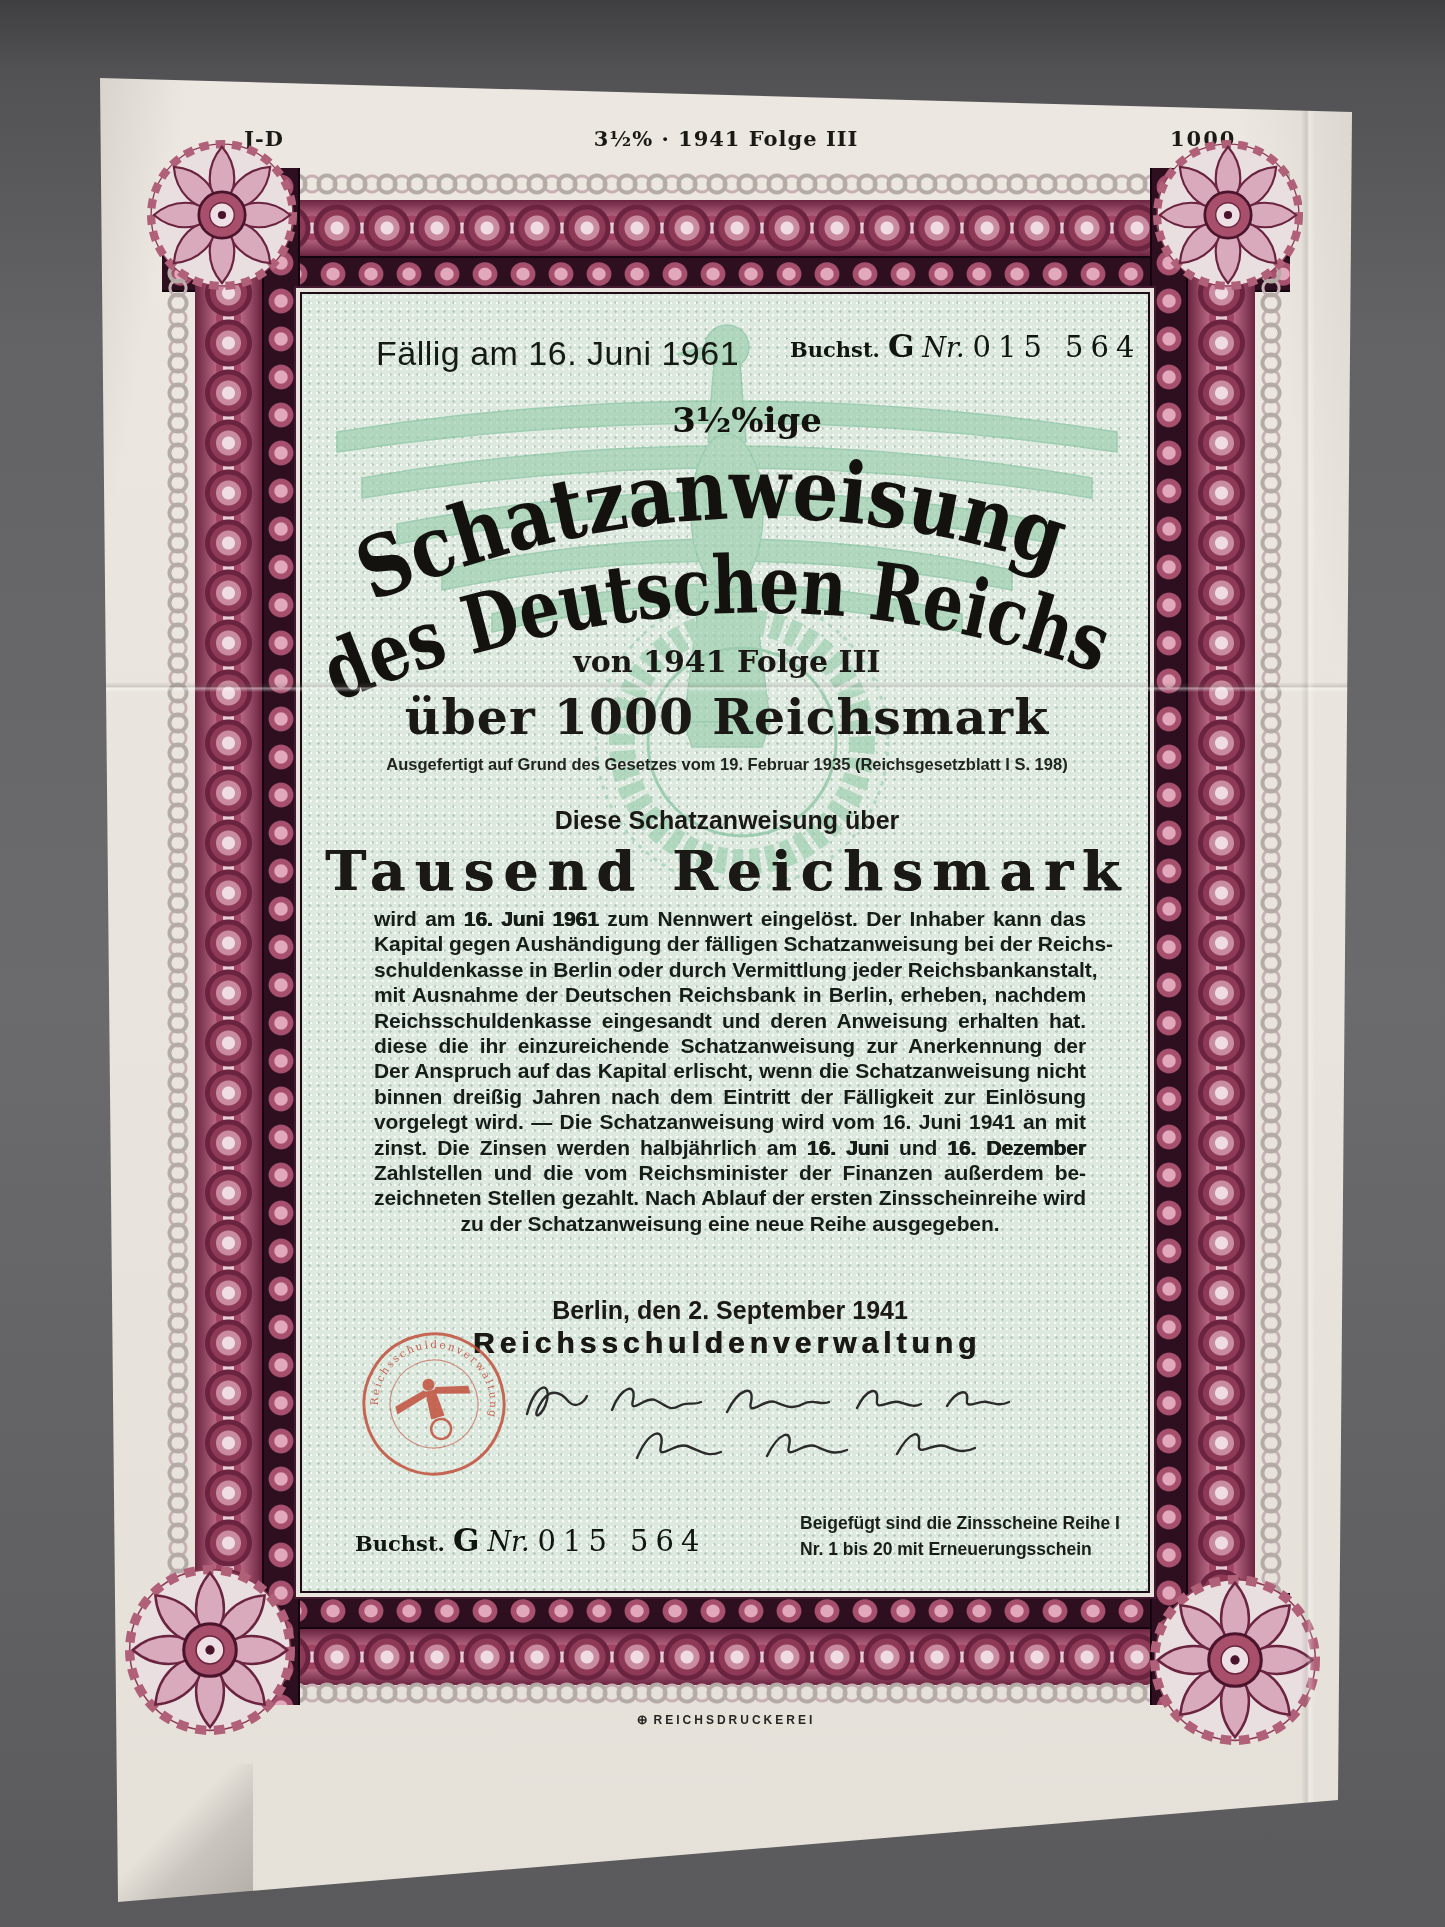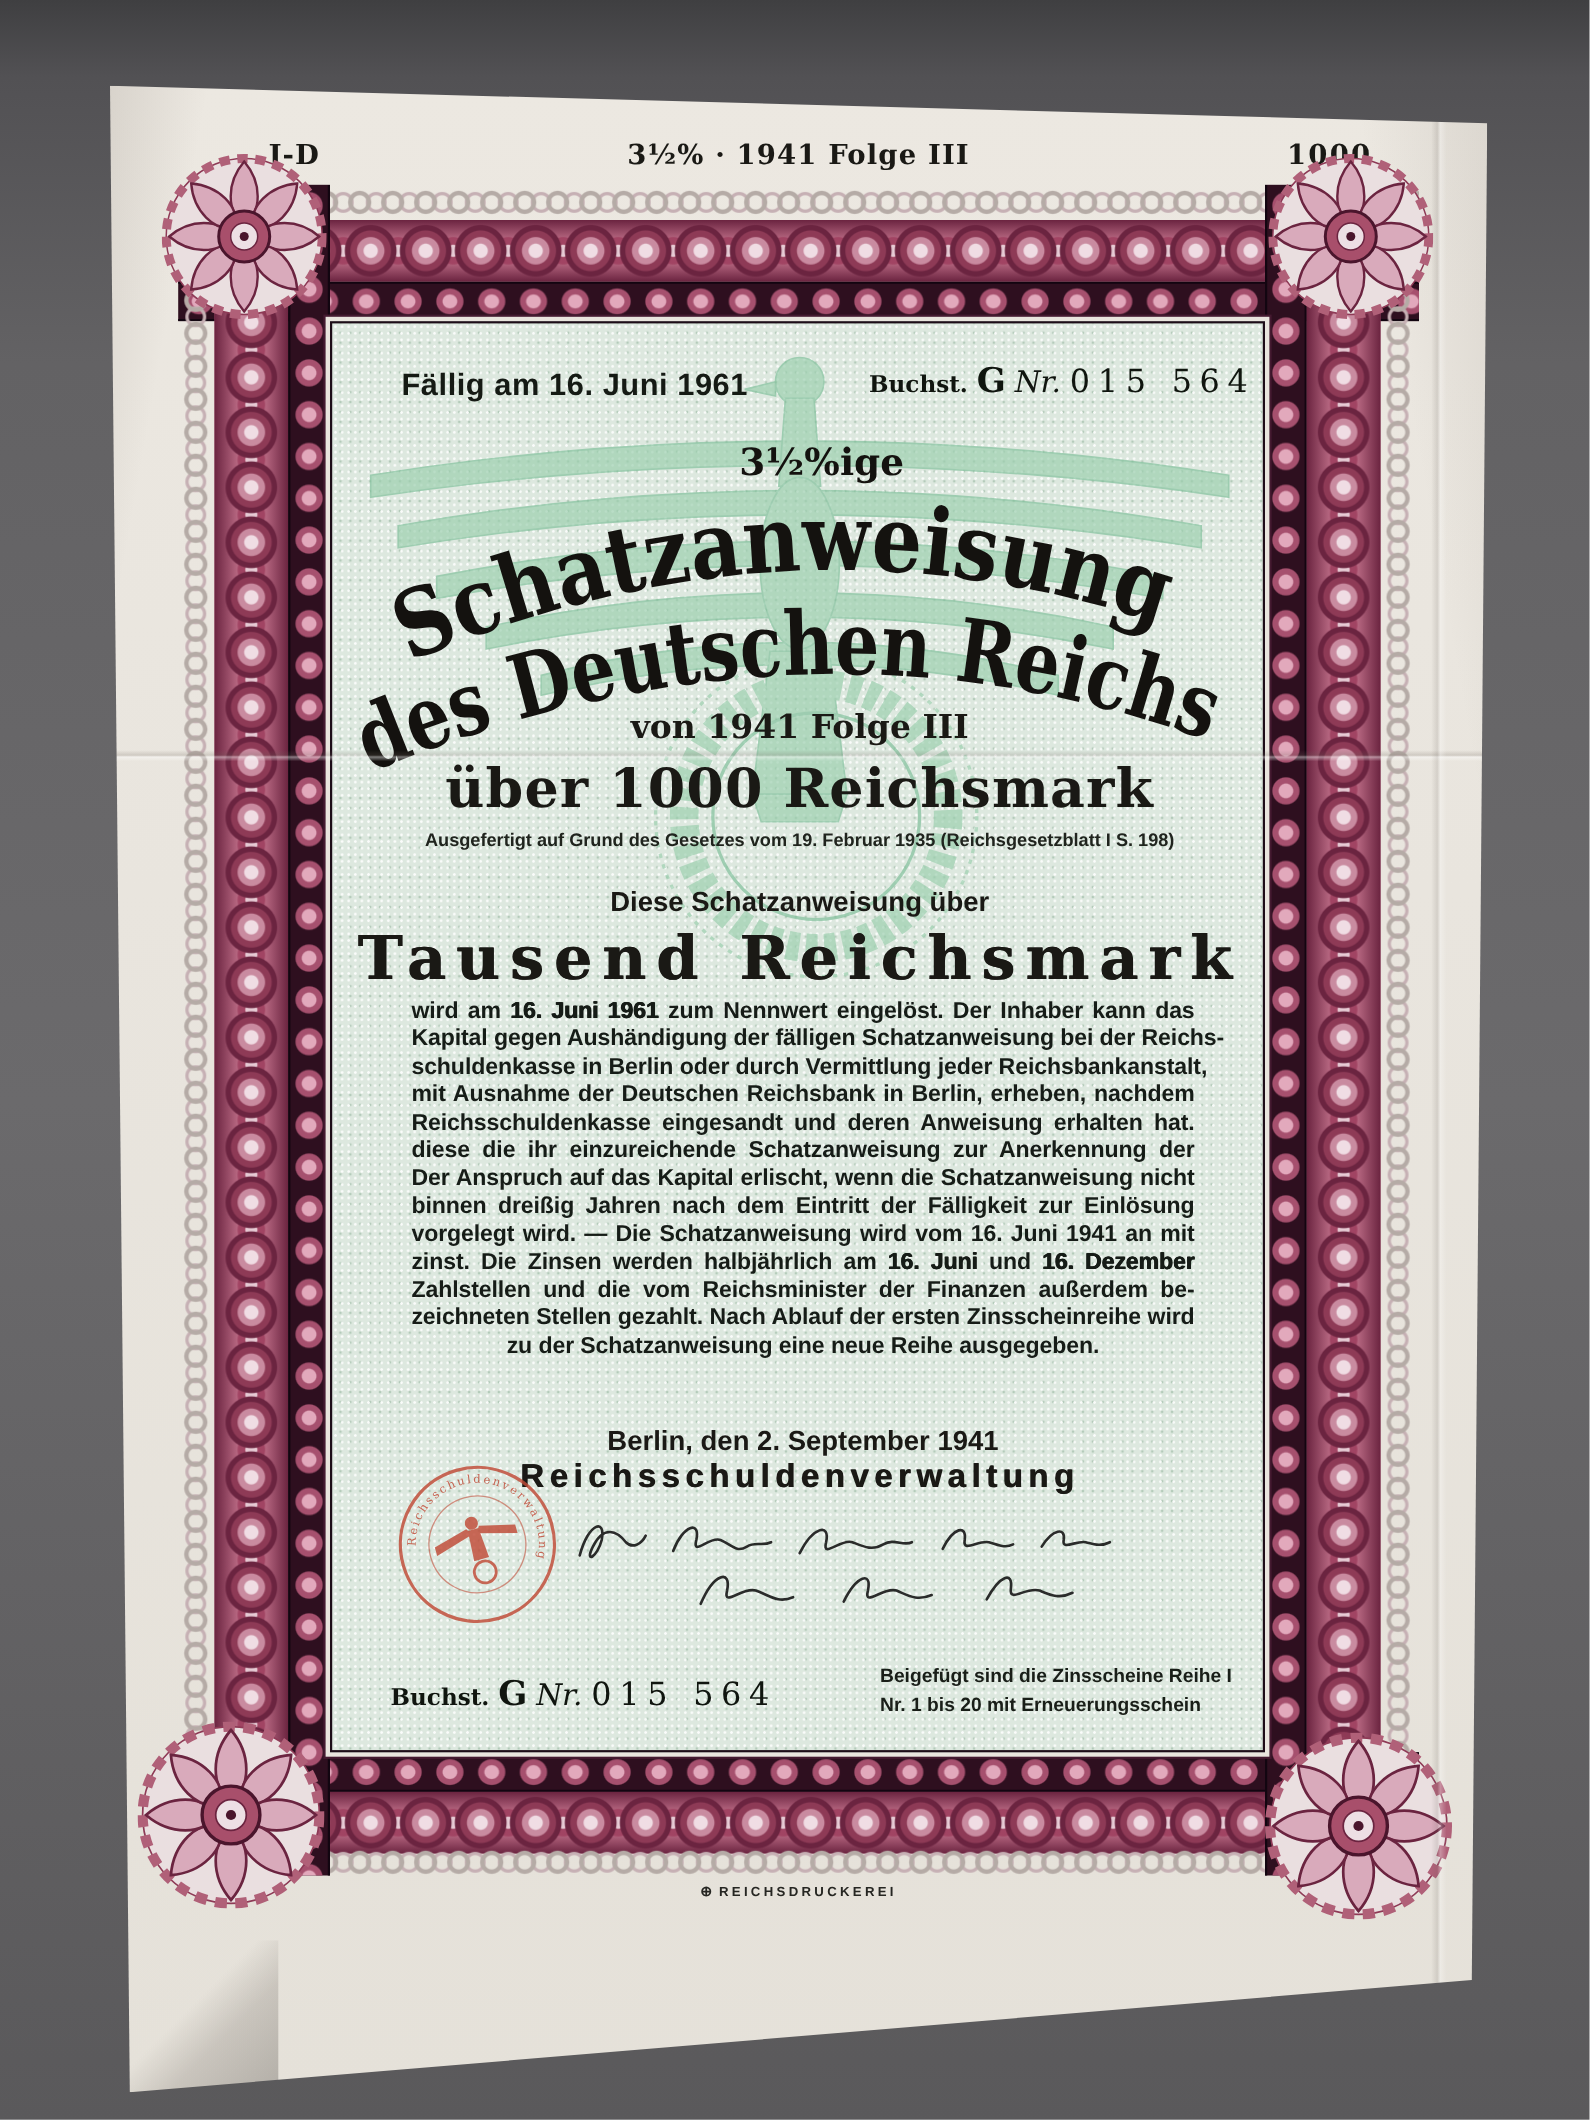--- a/index.html
+++ b/index.html
@@ -13,21 +13,21 @@
     background:linear-gradient(180deg,#3f3f41 0,#525154 70px,#636264 330px,#6b6a6c 52%,#5a595b 100%);}
   .paper{position:absolute;left:95px;top:76px;width:1262px;height:1830px;
     background:
       linear-gradient(100deg, rgba(120,110,100,.18) 0,rgba(0,0,0,0) 6%),
       linear-gradient(260deg, rgba(120,110,100,.15) 0,rgba(0,0,0,0) 8%),
       linear-gradient(180deg,#ece8e1 0,#e9e5de 40%,#e5e1d9 100%);
     clip-path:polygon(5px 2px,1257px 36px,1243px 1724px,23px 1826px);
     filter:drop-shadow(10px 22px 28px rgba(0,0,0,.45));}
   .abs{position:absolute}
   
-  .hdr{position:absolute;top:50px;color:var(--ink);font-family:"DejaVu Serif",serif;font-weight:bold;font-size:25px;letter-spacing:1px}
+  .hdr{position:absolute;top:50px;color:var(--ink);font-family:"DejaVu Serif",serif;font-weight:bold;font-size:21px;letter-spacing:1px}
   .hdr-left{left:149px}
   .hdr-center{left:67px;width:1128px;text-align:center}
   .hdr-right{left:1075px;letter-spacing:2px}
   
   .strip{position:absolute}
   .loops-h{height:32px;left:67px;width:1128px;background-repeat:repeat-x;
     background-image:
       radial-gradient(circle at 50% 50%, rgba(0,0,0,0) 6px,#b5aba6 7px,#b5aba6 10px,rgba(0,0,0,0) 11px),
       radial-gradient(circle at 50% 50%, rgba(0,0,0,0) 6px,#c6b0b4 7px,#c6b0b4 9px,rgba(0,0,0,0) 10px);
     background-size:30px 30px,30px 30px;background-position:0 1px,15px 1px;}
@@ -61,21 +61,21 @@
   .rosette{position:absolute;z-index:6}
   
   .panel{position:absolute;left:205px;top:216px;width:850px;height:1301px;
     background-color:var(--panel-green);
     background-image:
       radial-gradient(rgba(255,255,255,.85) 1px,rgba(0,0,0,0) 1.4px),
       radial-gradient(rgba(140,175,150,.5) 1.1px,rgba(0,0,0,0) 1.5px);
     background-size:6px 6px,9px 9px;background-position:0 0,3px 4px;
     border:2px solid #1d0d18;box-shadow:0 0 0 4px #e9e5de,0 0 0 6px #441a30;z-index:5}
   .panel-item{position:absolute;color:var(--ink)}
-  .due{left:63px;top:40px;font-size:28px;font-weight:700;letter-spacing:.5px;color:#151a14}
+  .due{left:74px;top:40px;font-size:34px;font-weight:400;letter-spacing:.5px;color:#151a14}
   .serial{display:flex;align-items:baseline;gap:8px;color:#10150f}
   .serial-top{left:488px;top:34px}
   .serial-bottom{left:53px;top:1228px}
   .serial .buchst{font-family:"DejaVu Serif",serif;font-weight:bold;font-size:21px}
   .serial .letter{font-family:"DejaVu Serif",serif;font-weight:bold;font-size:31px}
   .serial .nr{font-family:"DejaVu Serif",serif;font-style:italic;font-size:27px}
   .serial .digits{font-family:"DejaVu Serif",serif;font-size:29px;letter-spacing:7px}
   .series-line{left:0;top:350px;width:850px;text-align:center;font-family:"DejaVu Serif",serif;font-weight:bold;font-size:30px}
   .amount-line{left:0;top:394px;width:850px;text-align:center;font-family:"DejaVu Serif",serif;font-weight:bold;font-size:49px;letter-spacing:1px}
   .legal{left:0;top:461px;width:850px;text-align:center;font-size:16.5px;font-weight:700;color:#20241e}

